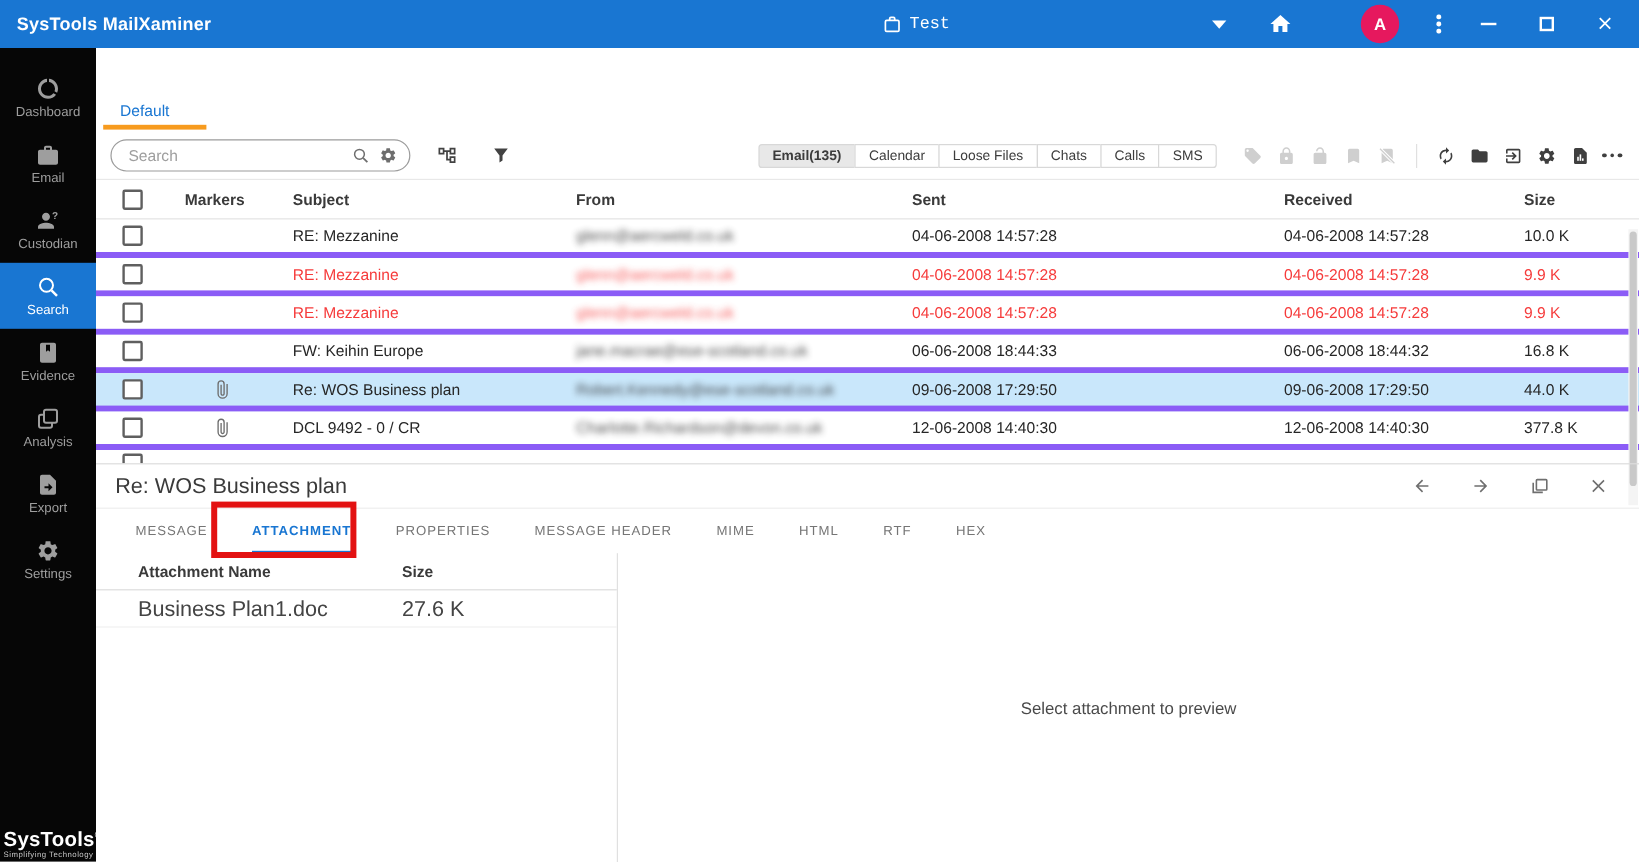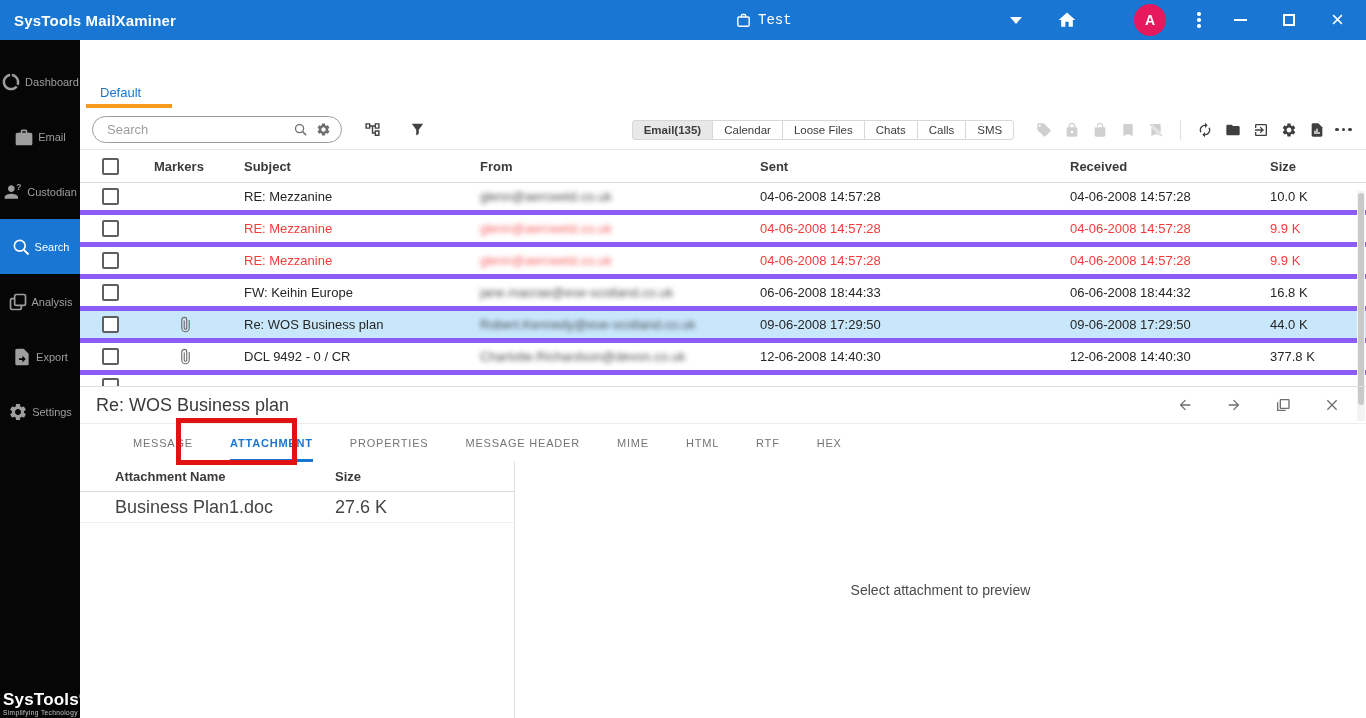--- a/index.html
+++ b/index.html
@@ -20,21 +20,21 @@
   .kebab { position:absolute; left:1189px; top:10px; width:20px; height:20px; display:flex;
     flex-direction:column; align-items:center; justify-content:center; gap:2.5px; cursor:pointer; }
   .kebab i { width:3.4px; height:3.4px; border-radius:50%; background:#fff; }
   .win-min { position:absolute; left:1234px; top:19px; width:13px; height:2px; background:#fff; cursor:pointer; }
   .win-max { position:absolute; left:1283px; top:14px; width:12px; height:12px; border:2px solid #fff; cursor:pointer; }
   .win-close { position:absolute; left:1330px; top:12px; width:15px; height:15px; cursor:pointer; }
 
   
   .sidebar { position:absolute; left:0; top:40px; width:80px; height:678px; background:#060606;
     display:flex; flex-direction:column; padding-top:14px; }
-  .side-item { width:80px; height:55px; display:flex; flex-direction:row; align-items:center;
+  .side-item { width:80px; height:55px; display:flex; flex-direction:column; align-items:center;
     justify-content:center; gap:4px; color:#9e9e9e; cursor:pointer; }
   .side-item .lbl { font-size:11px; }
   .side-item svg { width:20px; height:20px; }
   .side-item.active { background:#1976d2; color:#fff; }
   .side-logo { position:absolute; left:3px; bottom:2px; color:#fff; }
   .side-logo .brand { font-size:17px; font-weight:bold; letter-spacing:.2px; }
   .side-logo sup { font-size:8px; }
   .side-logo .tag { font-size:6.5px; color:#c9c9c9; letter-spacing:.4px; margin-top:-1px; }
 
   
@@ -89,21 +89,21 @@
   .list-scrollbar { position:absolute; right:1px; top:113px; width:8px; height:230px; background:#f4f4f4; }
   .list-scrollbar .thumb { position:absolute; top:2px; left:1px; width:6px; height:212px;
     background:#c9c9c9; border-radius:3px; cursor:pointer; }
 
   
   .preview { position:relative; border-top:1px solid #ddd; height:372px; }
   .pv-titlebar { height:36px; display:flex; align-items:center; padding:0 26px 0 16px; }
   .pv-title { font-size:18px; color:#3a3a3a; }
   .pv-actions { margin-left:auto; display:flex; align-items:center; gap:33px; }
   .pv-actions svg { width:16px; height:16px; color:#6f6f6f; cursor:pointer; }
-  .pv-tabs { height:38px; display:flex; align-items:center; gap:37px; padding-left:53px;
+  .pv-tabs { height:38px; display:flex; align-items:center; gap:37px; padding-left:33px;
     border-top:1px solid #eee; }
   .pv-tab { font-size:11px; letter-spacing:.8px; color:#757575; cursor:pointer;
     height:38px; display:flex; align-items:center; white-space:nowrap; }
   .pv-tab.active { color:#1976d2; font-weight:bold; border-bottom:3px solid #1976d2; padding-top:3px; }
   .annotation-box { position:absolute; left:96px; top:31px; width:121px; height:47px;
     border:5px solid #e31212; z-index:30; pointer-events:none; }
 
   .pv-body { display:flex; height:258px; }
   .att-panel { width:435px; border-right:1px solid #e0e0e0; }
   .att-grid { display:grid; grid-template-columns:220px 1fr; padding-left:35px; align-items:center; }
@@ -270,20 +270,26 @@
     <svg>
         <use href="#i-custodian"></use>
       </svg>
     <span class="lbl">Custodian</span>
   </div>
   <div class="side-item active">
     <svg>
         <use href="#i-search"></use>
       </svg>
     <span class="lbl">Search</span>
+  </div>
+  <div class="side-item">
+    <svg>
+        <use href="#i-evidence"></use>
+      </svg>
+    <span class="lbl">Evidence</span>
   </div>
   <div class="side-item">
     <svg>
         <use href="#i-analysis"></use>
       </svg>
     <span class="lbl">Analysis</span>
   </div>
   <div class="side-item">
     <svg>
         <use href="#i-export-file"></use>

